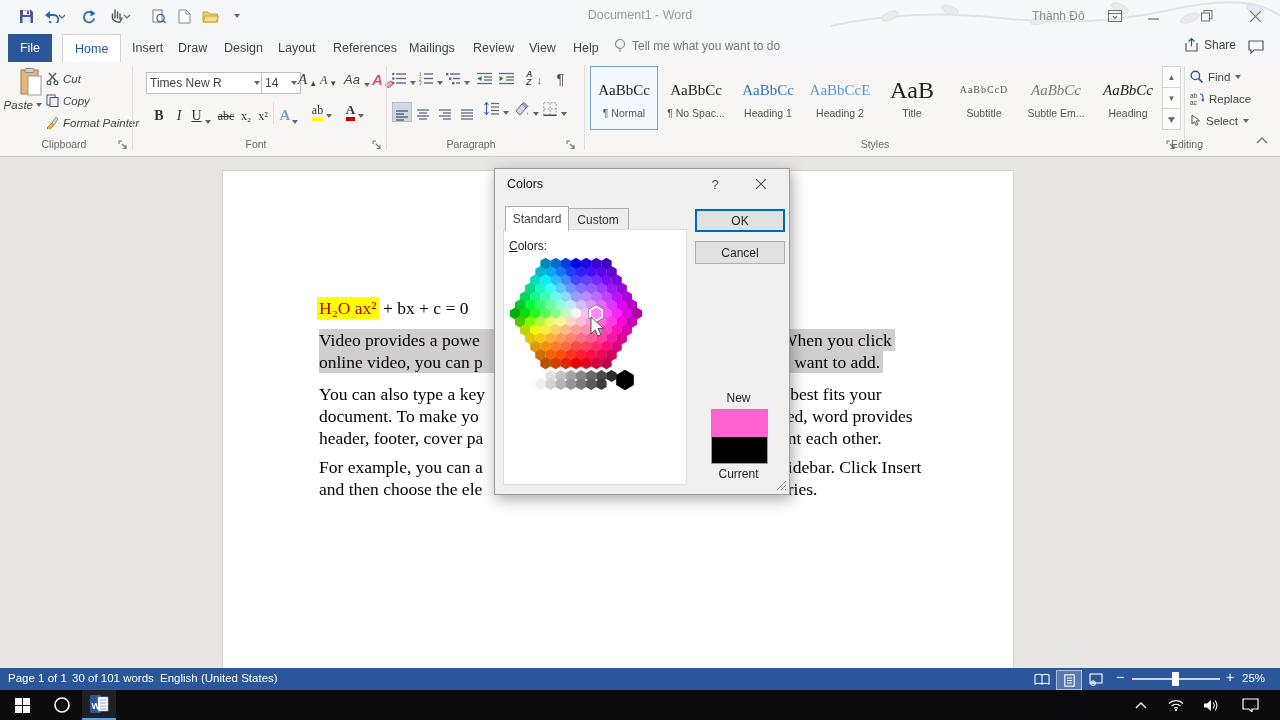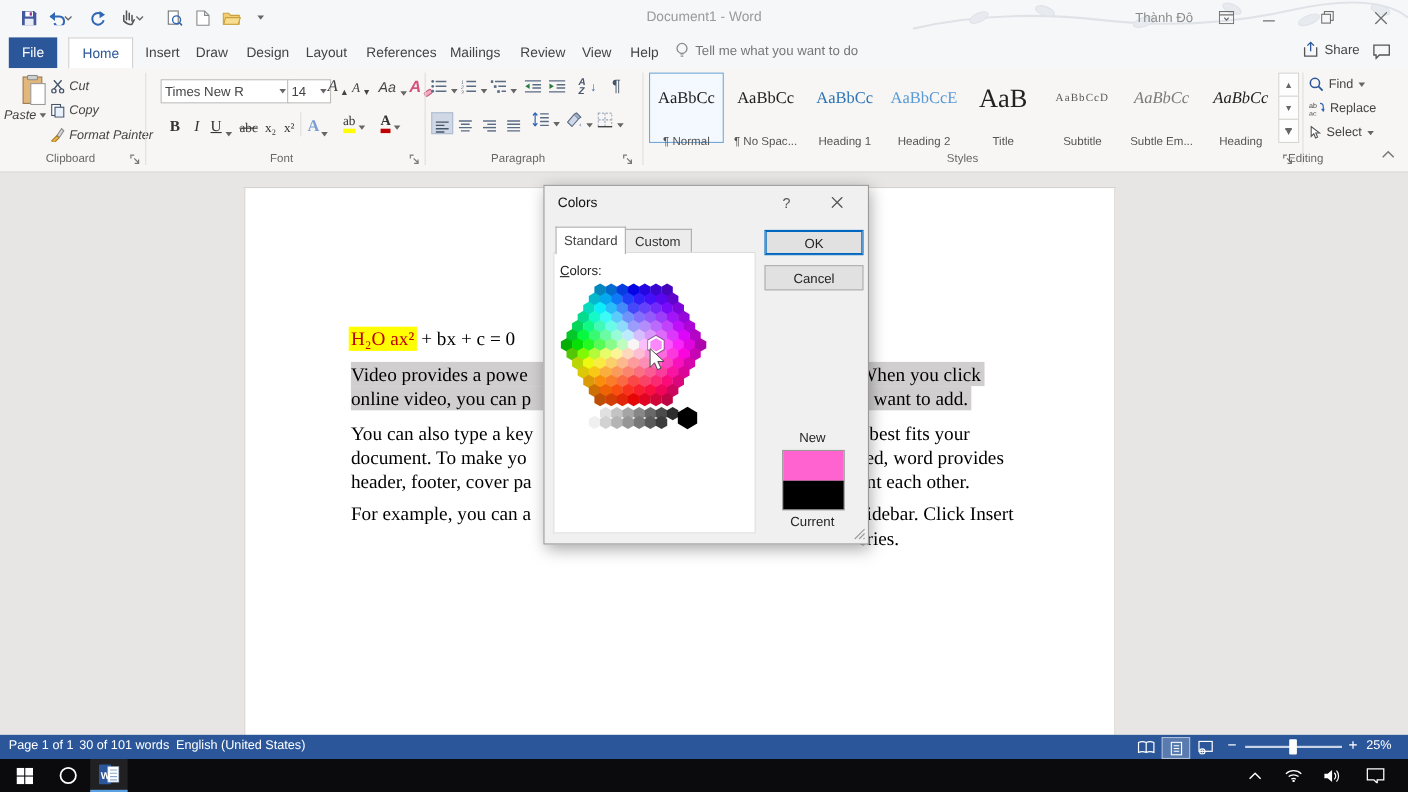--- a/index.html
+++ b/index.html
@@ -34,21 +34,21 @@
   .rbtn{position:absolute;display:flex;align-items:flex-end;gap:4px;color:#444;font-style:italic;}
   .combo{position:absolute;height:20px;background:#fff;border:1px solid #bfbdbb;display:flex;align-items:center;
          font-size:12px;padding:0 3px;justify-content:space-between;}
   .caret{width:0;height:0;border-left:3.5px solid transparent;border-right:3.5px solid transparent;border-top:4px solid #666;}
   .fbtn{position:absolute;top:38px;height:24px;display:flex;align-items:flex-end;justify-content:center;
         font-family:"Liberation Serif","DejaVu Serif",serif;font-size:14px;color:#333;padding-bottom:2px;}
   .toggle-sel{background:#cfd8e4;border:1px solid #aebdd1;}
   .style-item{position:absolute;top:4px;width:66px;height:62px;text-align:center;border:1px solid transparent;}
   .style-item.selected{border:1px solid #74a7d8;background:#f3f9fe;}
   .st-sample{margin-top:10px;font-family:"Liberation Serif","DejaVu Serif",serif;font-size:15px;height:26px;line-height:26px;white-space:nowrap;overflow:hidden;color:#222;}
-  .st-label{font-size:10.5px;color:#555;margin-top:20px;white-space:nowrap;overflow:hidden;}
+  .st-label{font-size:10.5px;color:#555;margin-top:4px;white-space:nowrap;overflow:hidden;}
   .gal-btn{position:absolute;left:1162px;width:17px;height:20px;background:#fdfdfd;border:1px solid #d8d6d3;
            display:flex;align-items:center;justify-content:center;font-size:8px;color:#666;}
   .ed-row{position:absolute;left:1190px;display:flex;align-items:center;gap:5px;font-size:11.5px;color:#444;}
 
   
   #docarea{position:absolute;left:0;top:157px;width:1280px;height:511px;background:#e8e6e5;}
   #page{position:absolute;left:222px;top:13px;width:790px;height:498px;background:#fff;border:1px solid #d5d3d1;border-bottom:none;}
   .docline{position:absolute;font-family:"Liberation Serif","DejaVu Serif",serif;font-size:17.5px;line-height:22px;
            white-space:nowrap;color:#000;margin-top:32px;}
   .clipL{left:319px;width:175px;overflow:hidden;}
@@ -548,20 +548,21 @@
     <div class="docline" style="left:317px;top:108px">
       <span id="formula-hl" style="padding: 1px 2px; background: rgb(255, 255, 0); color: rgb(192, 0, 0);">H₂O ax²</span><span> + bx + c = 0</span>
     </div>
 
     <div class="docline clipL selbg" style="top:140px;height:22px">Video provides a powe</div>
     <div class="docline clipL selbg" style="top:162px;height:22px">online video, you can p</div>
     <div class="docline clipL" style="top:194px">You can also type a key</div>
     <div class="docline clipL" style="top:216px">document. To make yo</div>
     <div class="docline clipL" style="top:238px">header, footer, cover pa</div>
     <div class="docline clipL" style="top:267px">For example, you can a</div>
+    <div class="docline clipL" style="top:289px">and then choose the ele</div>
 
     <div class="docline selbg" style="left:781px;top:140px;height:22px;padding-right:3px">When you click</div>
     <div class="docline selbg" style="left:781px;top:162px;height:22px;padding-right:3px">u want to add.</div>
     <div class="docline" style="left:781px;top:194px">t best fits your</div>
     <div class="docline" style="left:779px;top:216px">ced, word provides</div>
     <div class="docline" style="left:780px;top:238px">ent each other.</div>
     <div class="docline" style="left:781px;top:267px">sidebar. Click Insert</div>
     <div class="docline" style="left:780px;top:289px">eries.</div>
   </div>
 

